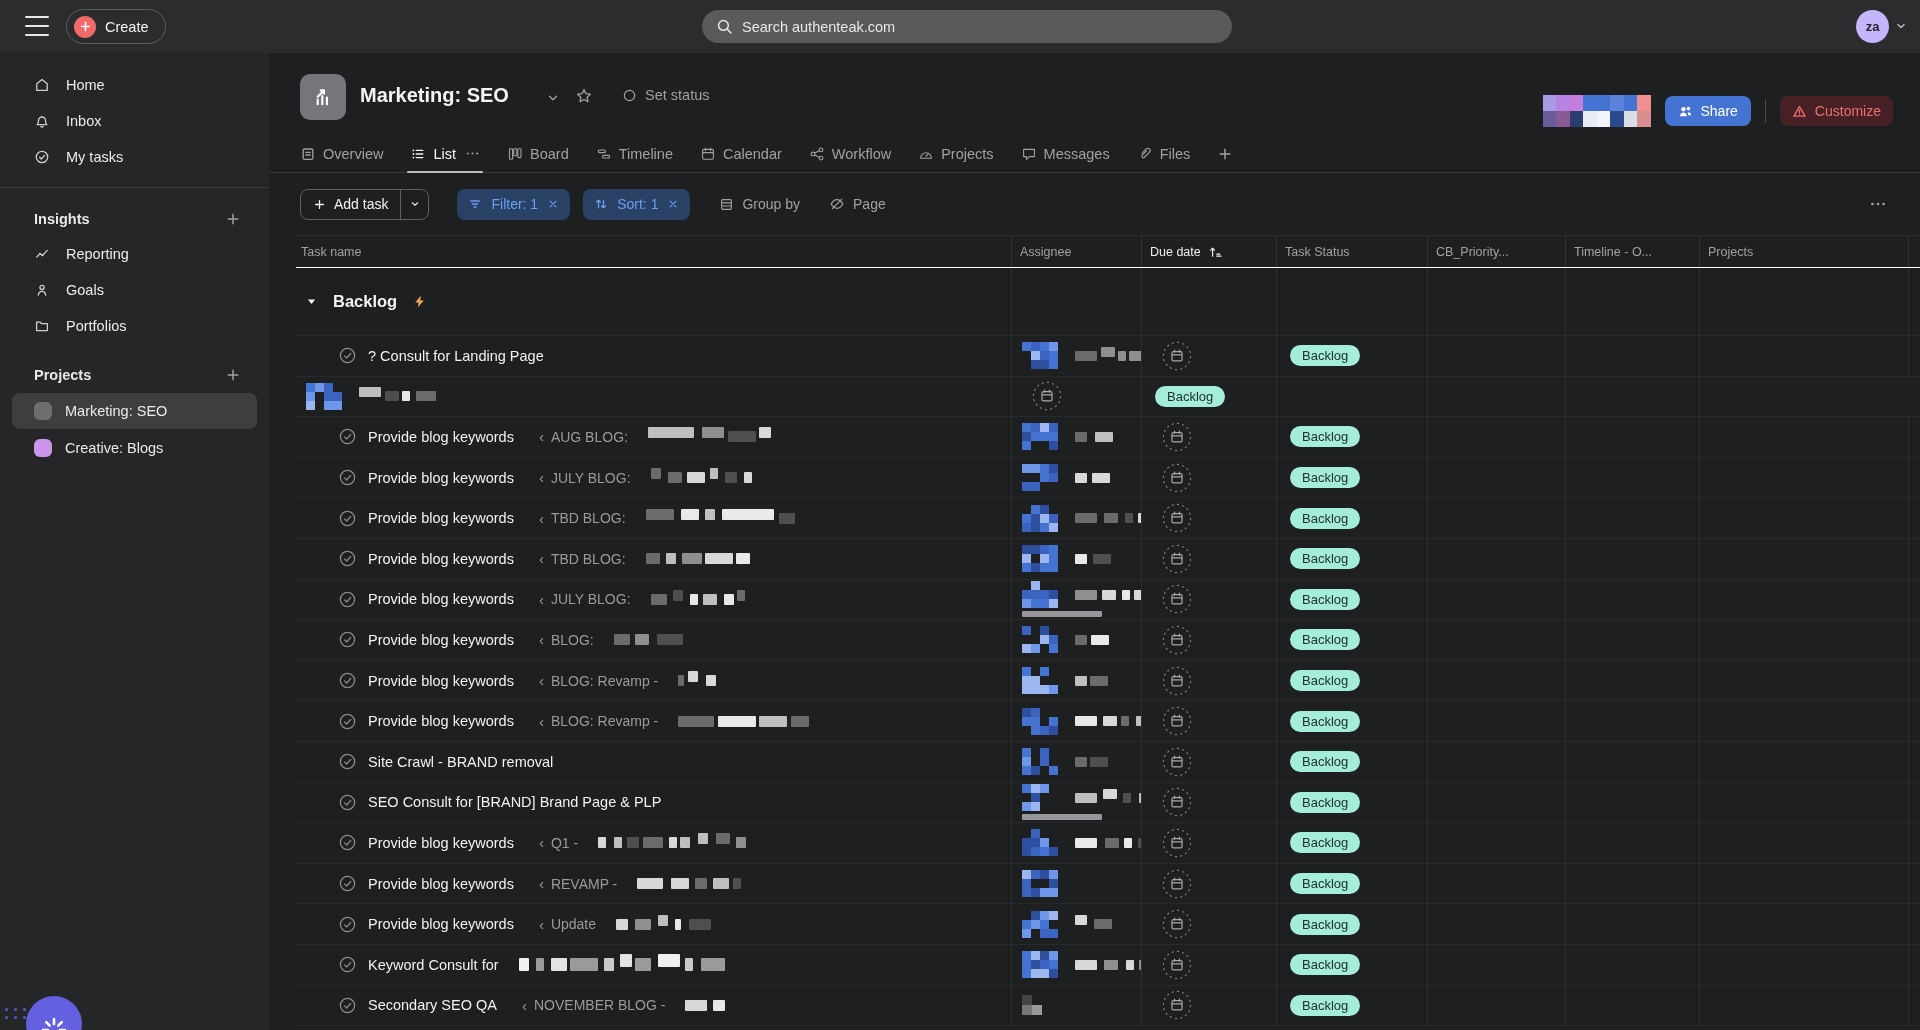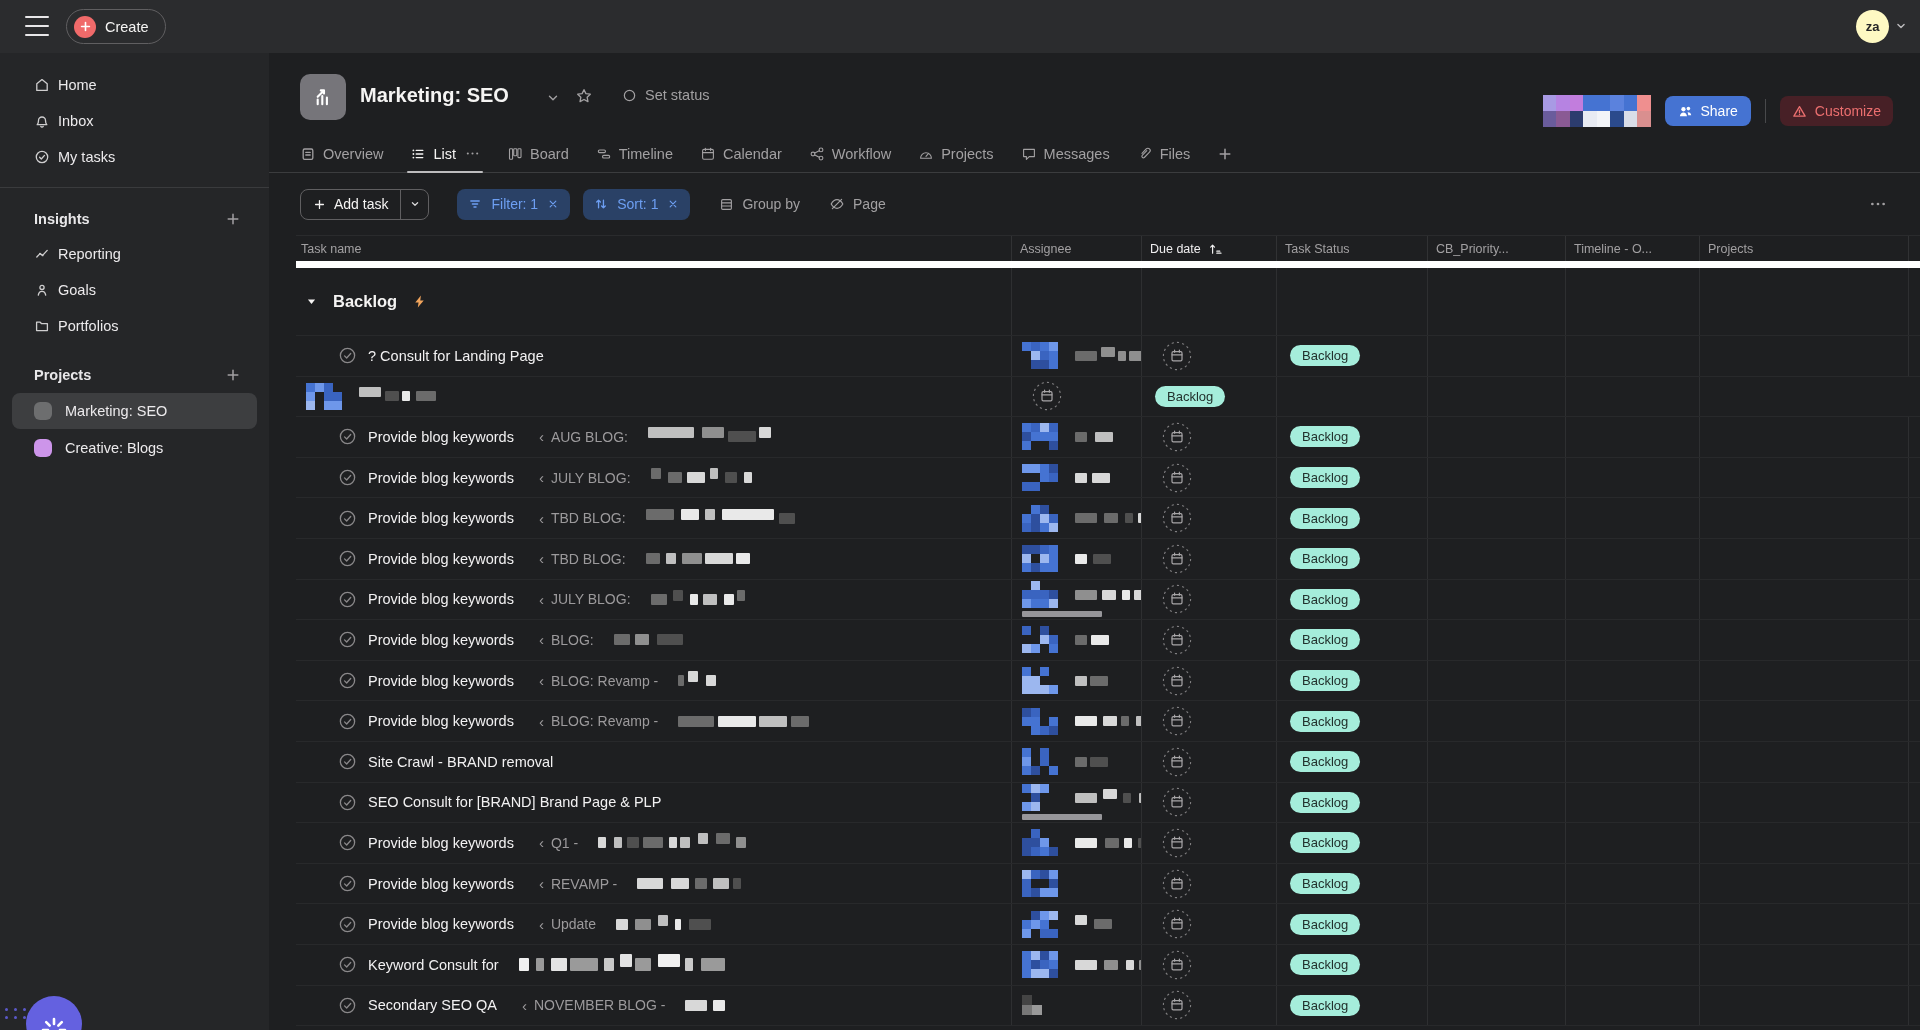--- a/index.html
+++ b/index.html
@@ -15,27 +15,27 @@
   .hamburger i { display:block; height:2px; background:#e8e7e9; border-radius:1px; }
   .create-btn { position:absolute; left:66px; top:9px; height:35px; border:1px solid #605f61;
     border-radius:18px; display:flex; align-items:center; gap:9px; padding:0 16px 0 7px; }
   .create-plus { width:22px; height:22px; border-radius:50%; background:#f06a6a; color:#fff;
     display:flex; align-items:center; justify-content:center; }
   .create-label { font-size:14.5px; color:#f5f4f3; }
   .searchbar { position:absolute; left:702px; top:10px; width:530px; height:33px; background:#5a595b;
     border-radius:17px; display:flex; align-items:center; gap:9px; padding-left:14px; color:#e9e8e9; }
   .search-text { font-size:14.5px; }
   .avatar { position:absolute; left:1856px; top:10px; width:33px; height:33px; border-radius:50%;
-    background:#fef9c3; color:#252628; font-size:13px; font-weight:700;
+    background:#c4b5fd; color:#252628; font-size:13px; font-weight:700;
     display:flex; align-items:center; justify-content:center; }
   .av-chev { position:absolute; left:1894px; top:19px; color:#bdbcbe; }
 
   
   .sidebar { position:absolute; left:0; top:53px; width:269px; bottom:0; background:#252628; padding-top:14px; }
-  .s-item { height:36px; display:flex; align-items:center; gap:8px; padding-left:34px;
+  .s-item { height:36px; display:flex; align-items:center; gap:16px; padding-left:34px;
     color:#eceaec; font-size:14.5px; }
   .s-item .icon { color:#cfcecf; }
   .s-divider { border-top:1px solid #3a3b3d; margin:12px 0 6px 0; }
   .s-head { display:flex; align-items:center; justify-content:space-between; height:34px;
     margin-top:14px; padding:0 28px 0 34px; color:#e8e7e9; font-size:14.5px; font-weight:700; }
   .s-head .icon { color:#a2a0a2; }
   .p-item { height:36px; margin:1px 12px; padding-left:22px; border-radius:8px;
     display:flex; align-items:center; gap:13px; color:#eceaec; font-size:14.5px; }
   .p-item.active { background:#3d3e40; }
   .swatch { width:18px; height:18px; border-radius:6px; flex:none; }
@@ -84,21 +84,21 @@
   .addtask-chev { width:27px; display:flex; align-items:center; justify-content:center; color:#d9d8da; }
   .pill { height:31px; border-radius:8px; background:#2a4166; color:#6d9ff3; font-size:14px;
     display:flex; align-items:center; gap:9px; padding:0 11px; }
   .pill.first { margin-left:15px; }
   .tool-ghost { display:flex; align-items:center; gap:8px; color:#a2a0a2; font-size:14px; margin-left:16px; }
   .tool-dots { position:absolute; right:33px; color:#a2a0a2; }
 
   
   .tgrid { display:grid; grid-template-columns:716px 130px 135px 151px 138px 134px 209px minmax(0,1fr); }
   .thead { position:absolute; left:27px; right:0; top:182px; height:33px;
-    border-top:1px solid #2a2b2d; border-bottom:7px solid #ffffff; }
+    border-top:1px solid #2a2b2d; border-bottom:1px solid #ffffff; }
   .th { display:flex; align-items:center; gap:7px; padding-left:8px; font-size:12.5px; color:#a2a0a2;
     border-right:1px solid #313234; }
   .th:first-child { padding-left:5px; }
   .th.fill, .cell.fill { border-right:none; }
   .th.sorted { color:#f0eff0; }
   .rows { position:absolute; left:27px; right:0; top:215px; bottom:0; overflow:hidden; }
   .section-row { height:68px; border-bottom:1px solid #28292b; }
   .section-cell { display:flex; align-items:center; padding-left:9px; gap:15px; border-right:1px solid #2e2f31; }
   .section-label { font-size:16.5px; font-weight:700; color:#f5f4f3; }
   .trow { height:40.6px; border-bottom:1px solid #28292b; }
@@ -132,20 +132,29 @@
       <i></i>
     </div>
   <div class="create-btn">
     <span class="create-plus icon">
       <svg width="13" height="13" viewBox="0 0 16 16" fill="none" stroke="currentColor" stroke-width="2" stroke-linecap="round">
           <path d="M8 3.2v9.6M3.2 8h9.6"></path>
         </svg>
     </span>
     <span class="create-label">Create</span>
   </div>
+  <div class="searchbar">
+    <span class="icon">
+      <svg width="17" height="17" viewBox="0 0 16 16" fill="none" stroke="currentColor" stroke-width="1.4" stroke-linecap="round">
+          <circle cx="7" cy="7" r="4.6"></circle>
+          <path d="M10.4 10.4 14 14"></path>
+        </svg>
+    </span>
+    <span class="search-text">Search authenteak.com</span>
+  </div>
   <div class="avatar">za</div>
   <span class="av-chev icon">
     <svg width="14" height="14" viewBox="0 0 16 16" fill="none" stroke="currentColor" stroke-width="1.6" stroke-linecap="round" stroke-linejoin="round">
         <path d="m4.5 6.3 3.5 3.4 3.5-3.4"></path>
       </svg>
   </span>
 </div>
 
 <div class="sidebar">
   <div id="side-nav">

